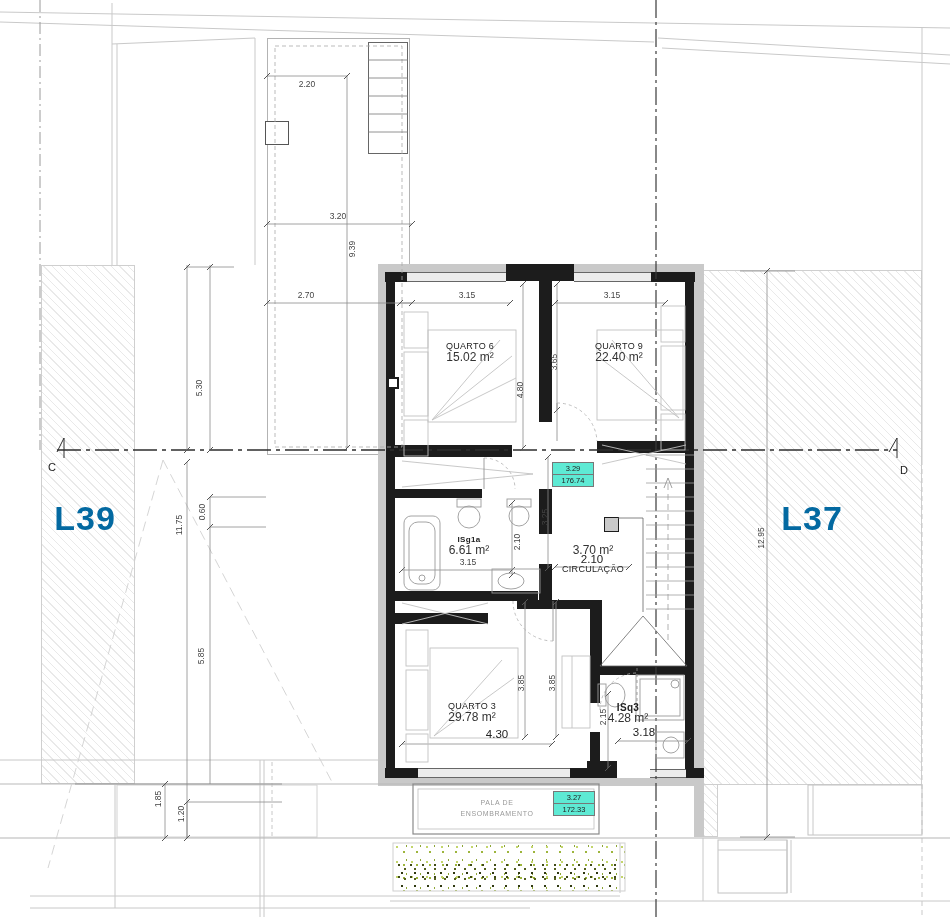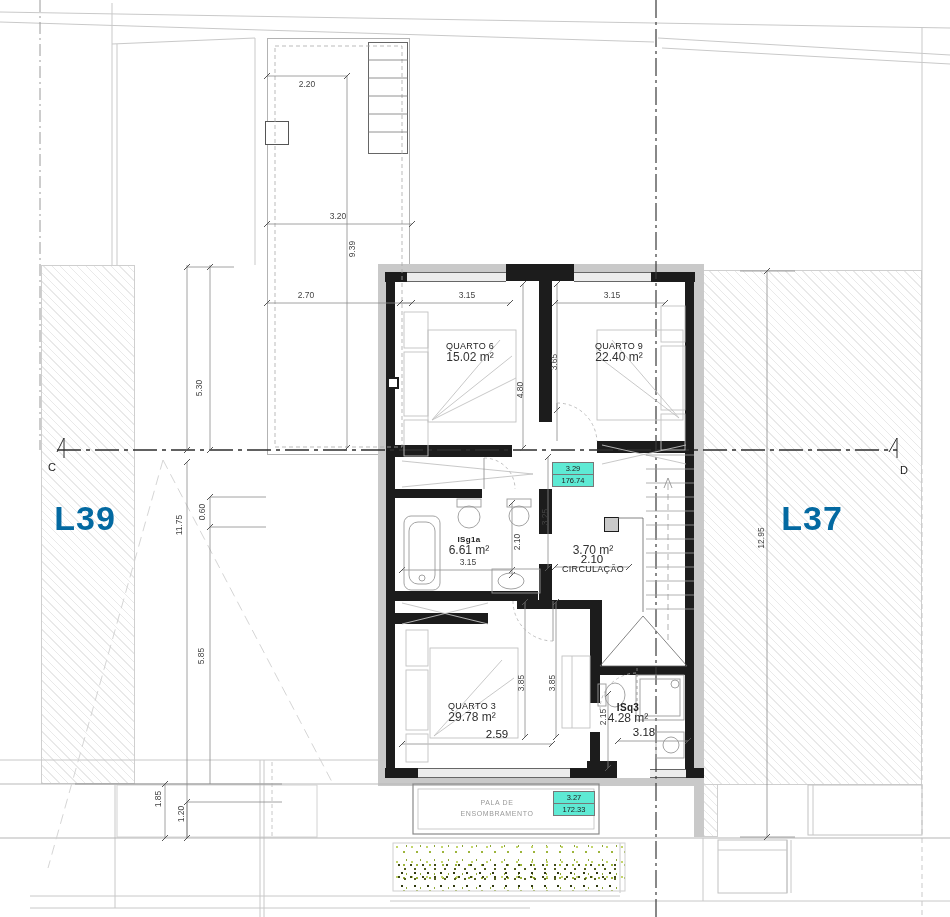--- a/index.html
+++ b/index.html
@@ -332,21 +332,21 @@
   <div class="dh" style="left:467px;top:295px;">3.15</div>
   <div class="dh" style="left:612px;top:295px;">3.15</div>
   <div class="dv" style="left:520px;top:390px;">4.80</div>
   <div class="dv" style="left:554px;top:362px;">3.65</div>
   <div class="dh" style="left:468px;top:562px;">3.15</div>
   <div class="dv" style="left:517px;top:542px;">2.10</div>
   <div class="dv" style="left:545px;top:517px;">3.25</div>
   <div class="dbig" style="left:592px;top:559px;">2.10</div>
   <div class="dv" style="left:521px;top:683px;">3.85</div>
   <div class="dv" style="left:552px;top:683px;">3.85</div>
-  <div class="dbig" style="left:497px;top:734px;">2.59</div>
+  <div class="dbig" style="left:497px;top:734px;">4.30</div>
   <div class="dv" style="left:603px;top:717px;">2.15</div>
   <div class="dbig" style="left:644px;top:732px;">3.18</div>
   <div class="dv" style="left:761px;top:538px;">12.95</div>
 
   <div class="cano" style="left:497px;top:802px;">PALA DE</div>
   <div class="cano" style="left:497px;top:813px;">ENSOMBRAMENTO</div>
 
   <div class="levelbox" style="left:552px;top:462px;">
     <div class="cell">3.29</div>
     <div class="cell">176.74</div>

